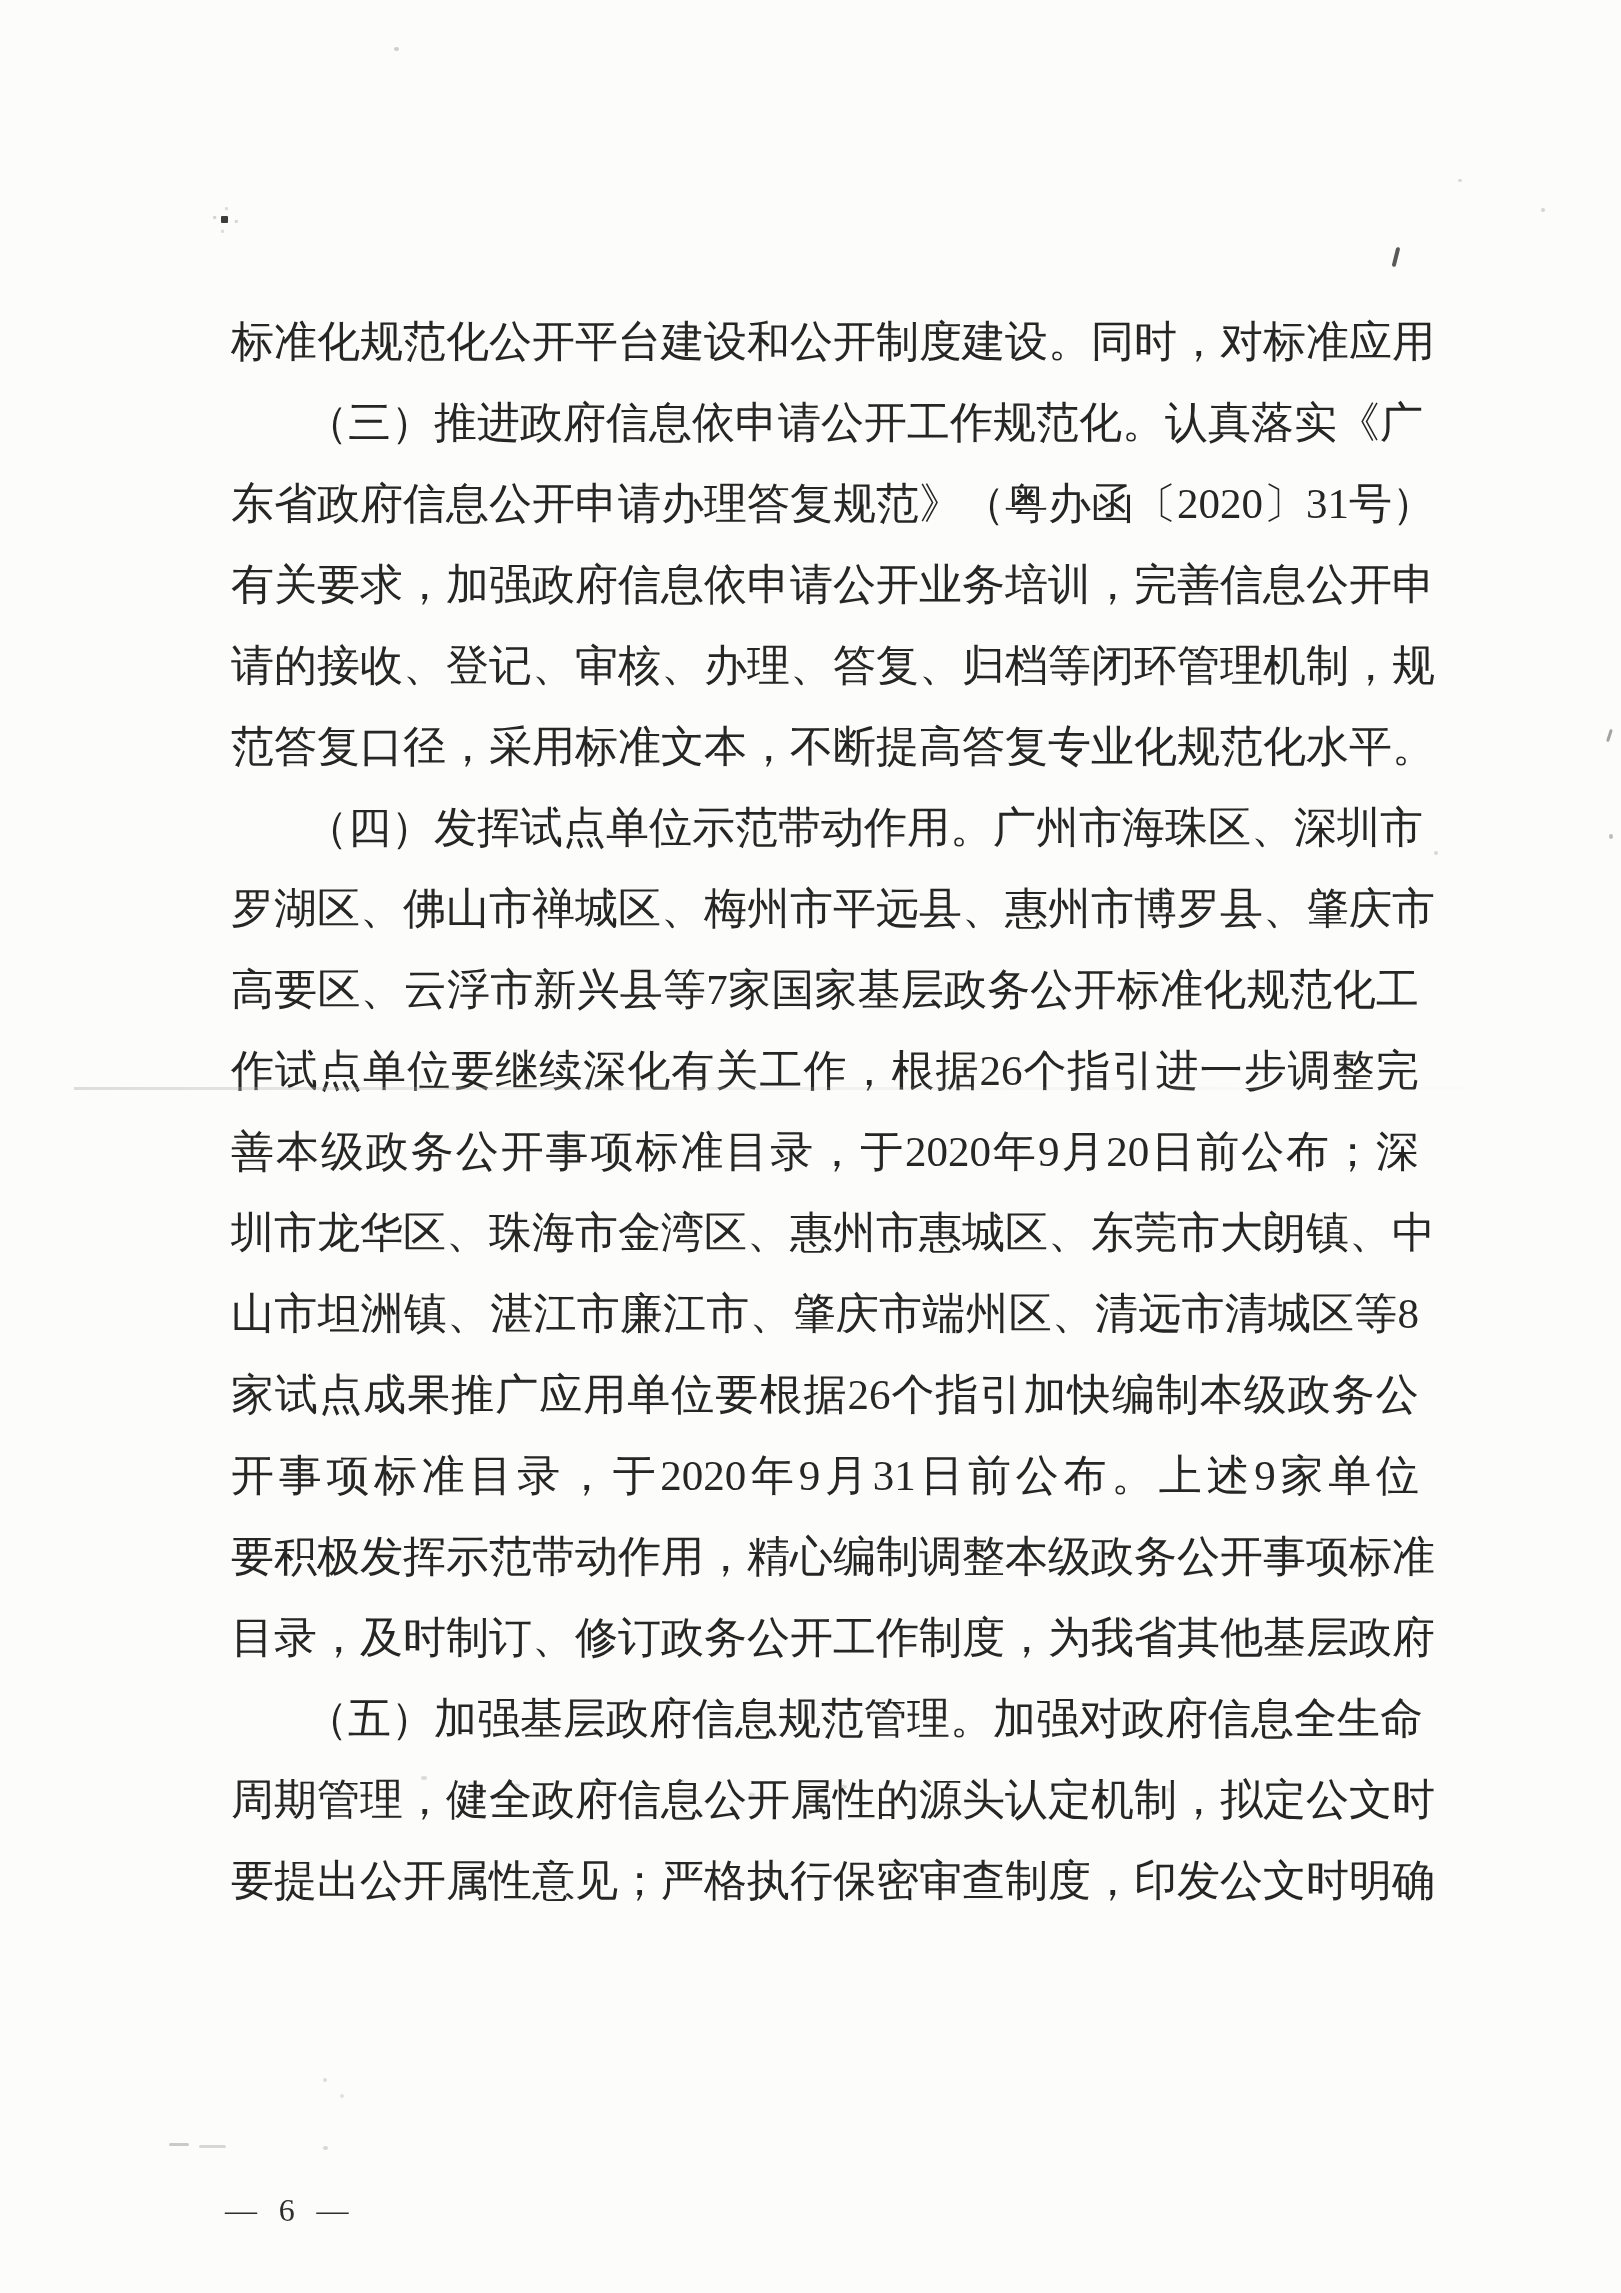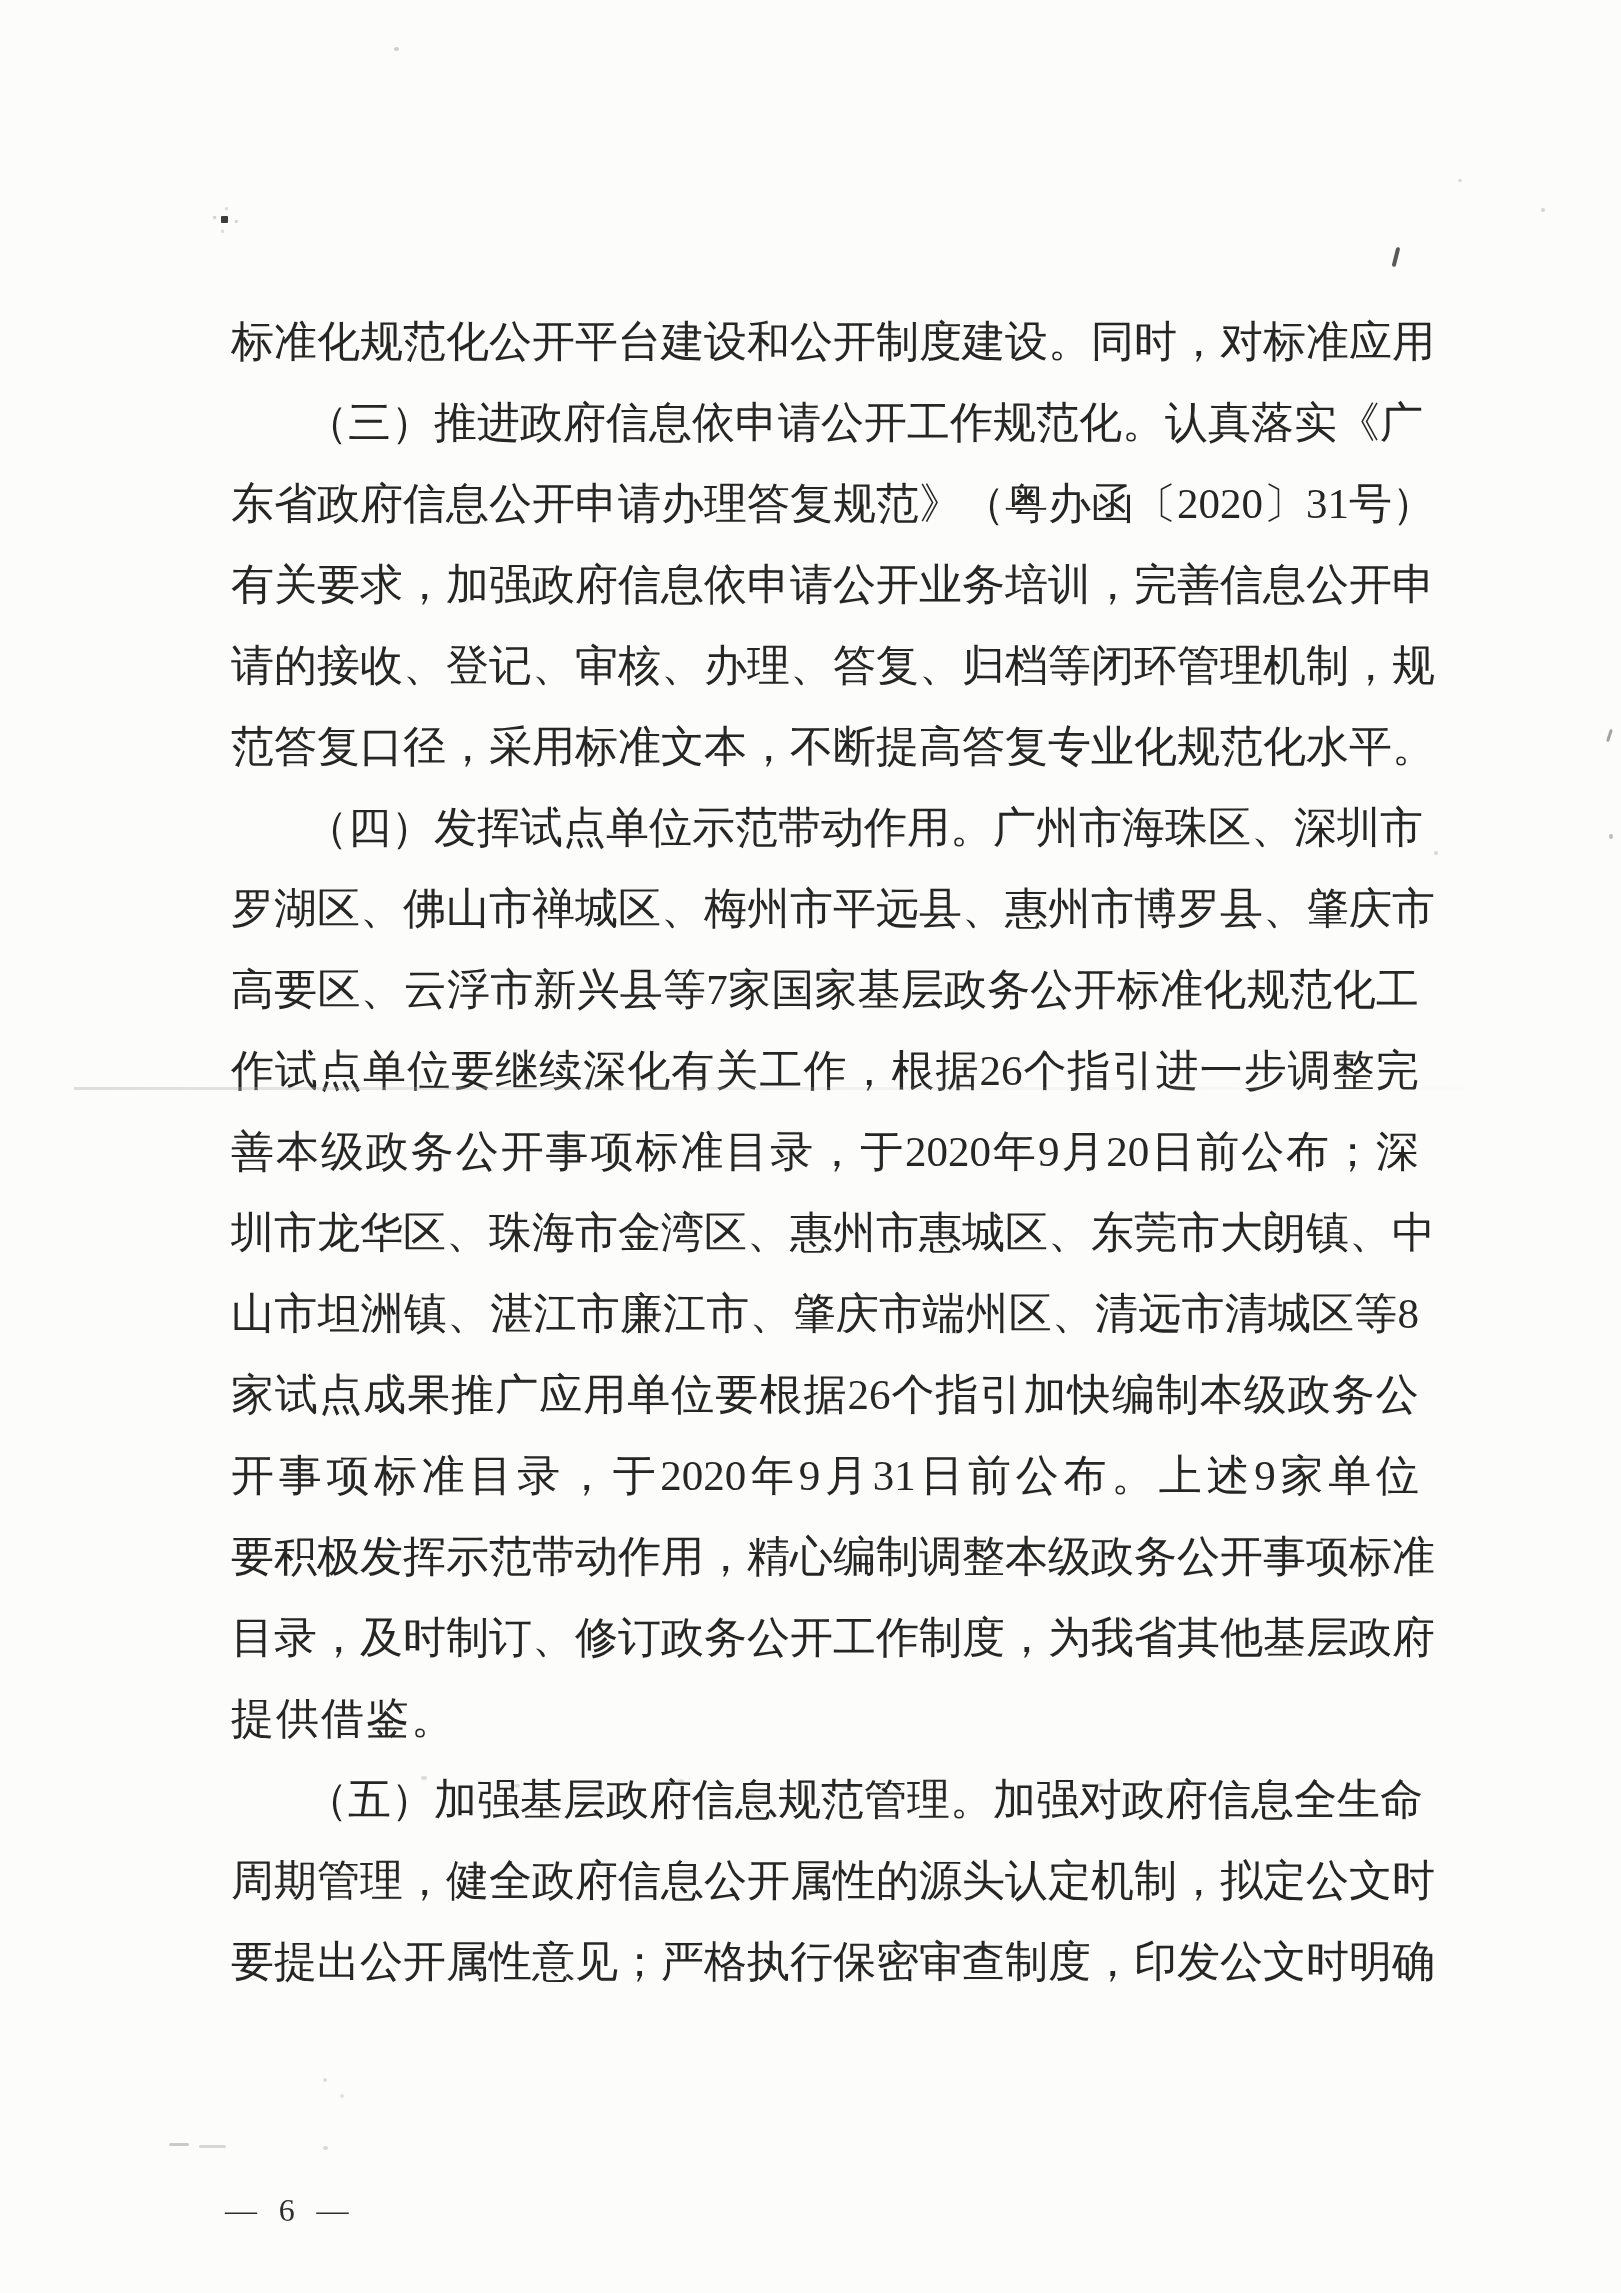--- a/index.html
+++ b/index.html
@@ -599,21 +599,20 @@
         <span>为</span>
         <span>我</span>
         <span>省</span>
         <span>其</span>
         <span>他</span>
         <span>基</span>
         <span>层</span>
         <span>政</span>
         <span>府</span>
       </div>
-    <div class="line short">提供借鉴。</div>
     <div class="line full indent">
         <span>（</span>
         <span>五</span>
         <span>）</span>
         <span>加</span>
         <span>强</span>
         <span>基</span>
         <span>层</span>
         <span>政</span>
         <span>府</span>

